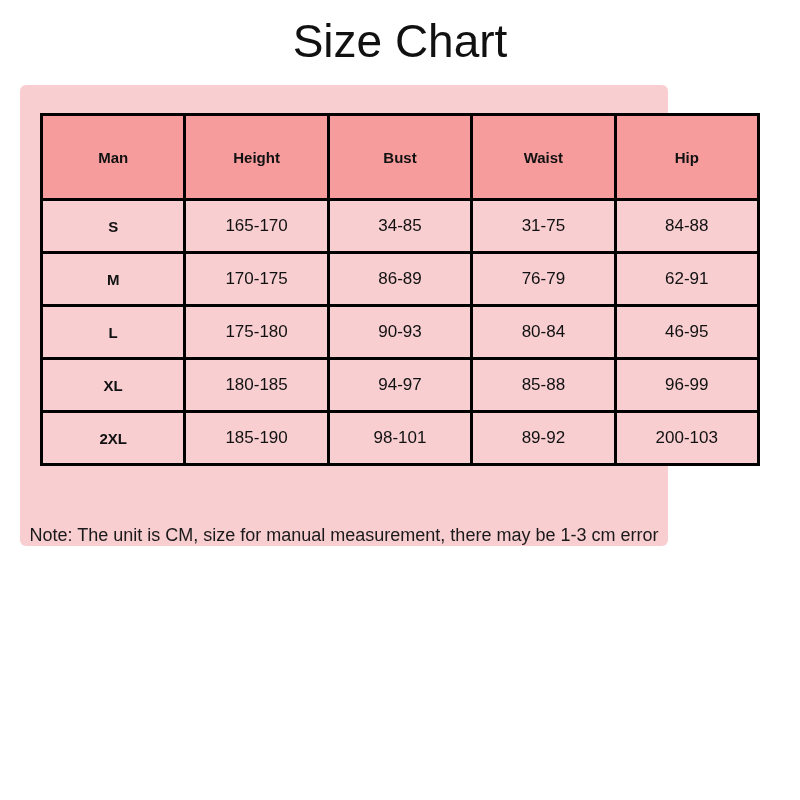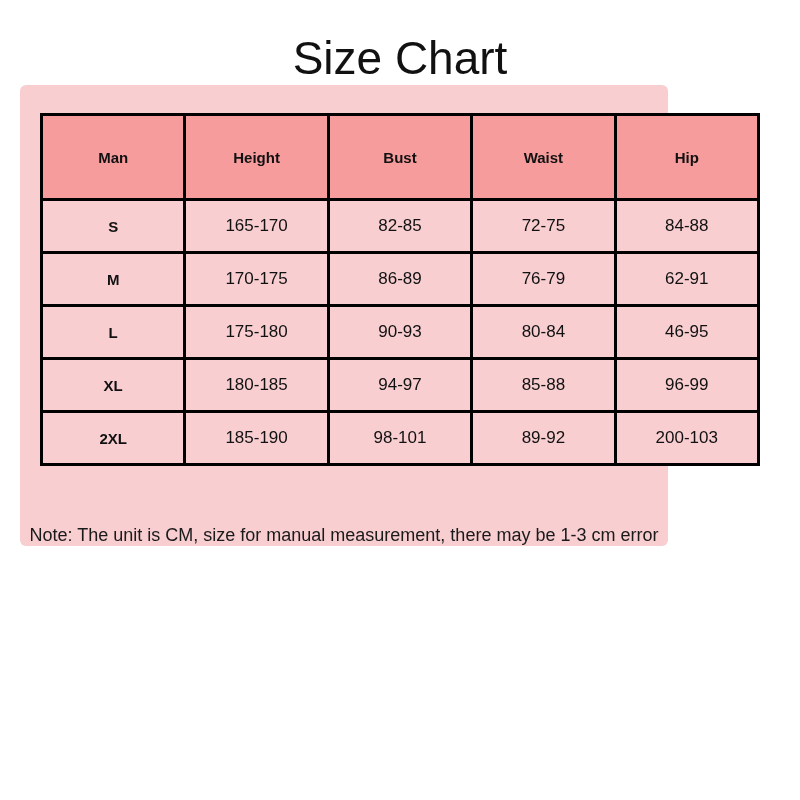--- a/index.html
+++ b/index.html
@@ -19,21 +19,20 @@
     position: absolute;
     top: 14px;
     left: 0;
     width: 800px;
     text-align: center;
     font-size: 46px;
     font-weight: 500;
     letter-spacing: 0px;
     color: #111111;
     line-height: 1.2;
-    margin-top: 17px;
   }
   .panel {
     position: absolute;
     left: 20px;
     top: 85px;
     width: 648px;
     height: 461px;
     background: #f8ced1;
     border-radius: 6px;
   }
@@ -98,22 +97,22 @@
           <th>Height</th>
           <th>Bust</th>
           <th>Waist</th>
           <th>Hip</th>
         </tr>
       </thead>
       <tbody>
         <tr>
           <td class="size-col">S</td>
           <td>165-170</td>
-          <td>82-85</td>
-          <td>72-75</td>
+          <td>34-85</td>
+          <td>31-75</td>
           <td>84-88</td>
         </tr>
         <tr>
           <td class="size-col">M</td>
           <td>170-175</td>
           <td>86-89</td>
           <td>76-79</td>
           <td>62-91</td>
         </tr>
         <tr>

